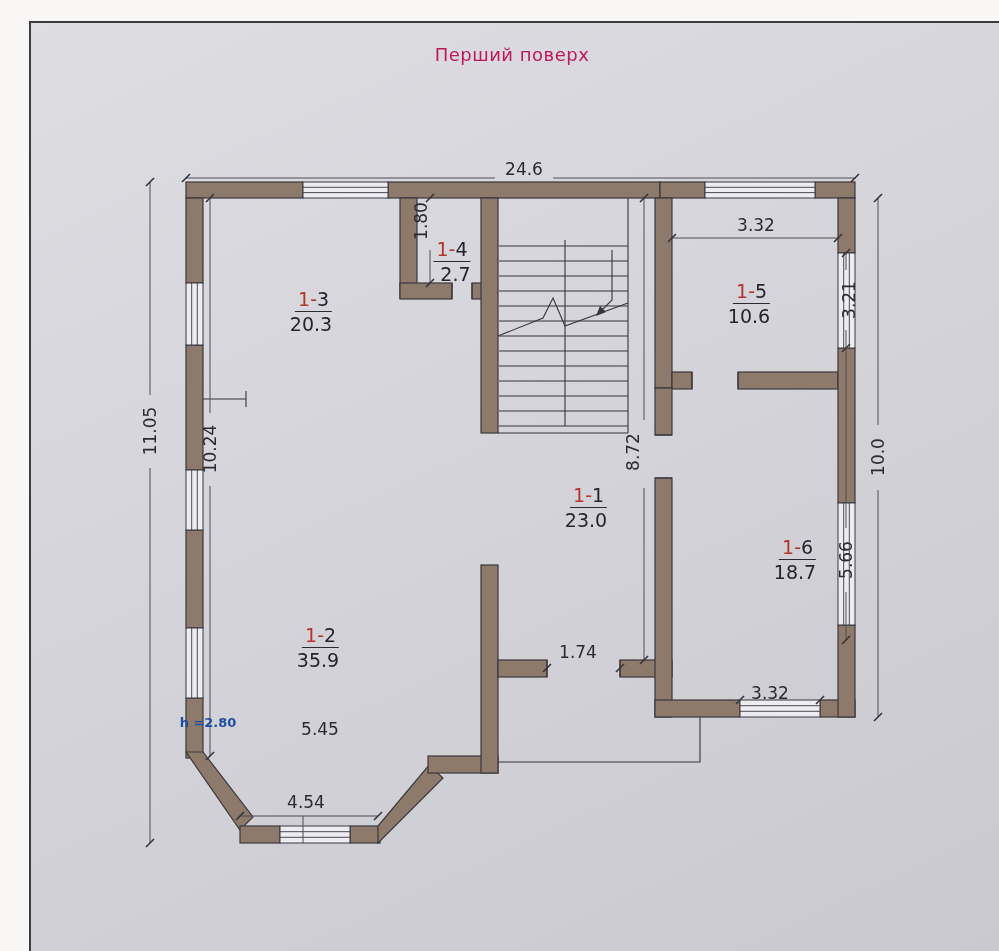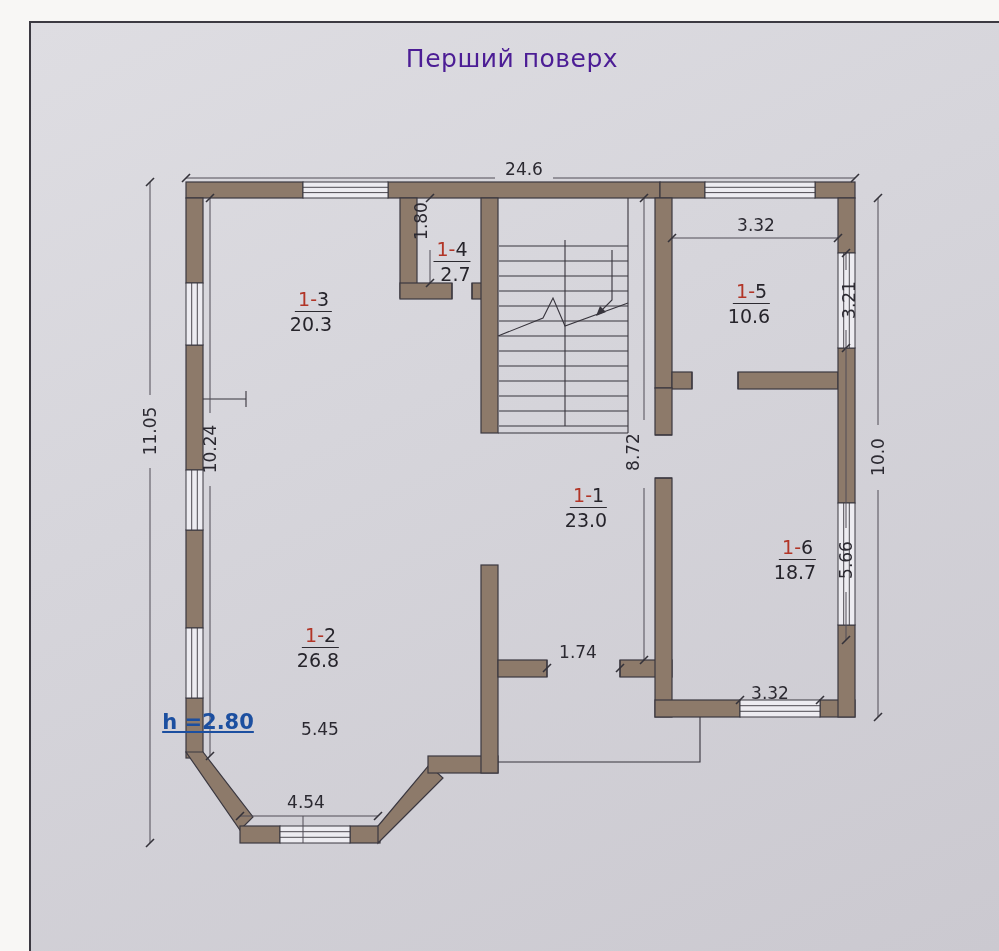--- a/index.html
+++ b/index.html
@@ -4,31 +4,31 @@
 <style>
   html,body{margin:0;padding:0;background:#f7f6f3;}
   .screen{position:relative;width:999px;height:951px;background:#f8f7f5;overflow:hidden;
           font-family:"DejaVu Sans",sans-serif;}
   .paper{position:absolute;left:29px;top:21px;width:970px;height:930px;
          background:linear-gradient(155deg,#dedde2 0%,#d6d5db 40%,#cbc9d0 100%);
          border-top:2px solid #3c3a42;border-left:2px solid #3c3a42;box-sizing:border-box;}
   svg.plan{position:absolute;left:0;top:0;width:999px;height:951px;}
   .labels{position:absolute;left:0;top:0;width:999px;height:951px;}
 
-  .title{position:absolute;transform:translateX(-50%);font-size:25px;color:#4c1d95;letter-spacing:.5px;}
+  .title{position:absolute;transform:translateX(-50%);font-size:18px;color:#be185d;letter-spacing:.5px;}
   .dim{position:absolute;font-size:17px;color:#2b2931;white-space:nowrap;
        transform:translate(-50%,-50%);}
   .dim.v{transform:translate(-50%,-50%) rotate(-90deg);}
   .room-label{position:absolute;transform:translateX(-50%);text-align:right;
               font-size:19px;color:#26242b;line-height:1.22;}
   .room-num{display:inline-block;border-bottom:1.7px solid #2c2a30;padding:0 3px;}
   .room-num .red{color:var(--red,#b23527);}
   .room-area{padding-top:1px;}
-  .hnote{position:absolute;transform:translate(-50%,-50%);font-size:21px;font-weight:bold;
-         color:var(--blue,#1c4fa0);text-decoration:underline;white-space:nowrap;}
+  .hnote{position:absolute;transform:translate(-50%,-50%);font-size:13px;font-weight:bold;
+         color:var(--blue,#1c4fa0);white-space:nowrap;}
 
   .wall{fill:var(--wall,#8d7a6a);stroke:#3b3840;stroke-width:1.2;}
   .win{fill:#edecf1;stroke:#3b3840;stroke-width:1;}
   .winl{stroke:#3b3840;stroke-width:.9;}
   .tl{stroke:#37343c;stroke-width:1.1;fill:none;}
   .dl{stroke:#504d56;stroke-width:1;fill:none;}
   .tick{stroke:#34323a;stroke-width:1.6;}
 </style>
 </head>
 <body>
@@ -230,21 +230,21 @@
     <div class="room-label" style="left:586px;top:484px">
       <div class="room-num"><span class="red">1-</span><span>1</span></div>
       <div class="room-area">23.0</div>
     </div>
     <div class="room-label" style="left:795px;top:536px">
       <div class="room-num"><span class="red">1-</span><span>6</span></div>
       <div class="room-area">18.7</div>
     </div>
     <div class="room-label" style="left:318px;top:624px">
       <div class="room-num"><span class="red">1-</span><span>2</span></div>
-      <div class="room-area">26.8</div>
+      <div class="room-area">35.9</div>
     </div>
 
     <div class="dim" style="left:524px;top:169px">24.6</div>
     <div class="dim v" style="left:421px;top:221px">1.80</div>
     <div class="dim" style="left:756px;top:225px">3.32</div>
     <div class="dim v" style="left:849px;top:300px">3.21</div>
     <div class="dim v" style="left:150px;top:431px">11.05</div>
     <div class="dim v" style="left:210px;top:449px">10.24</div>
     <div class="dim v" style="left:633px;top:452px">8.72</div>
     <div class="dim v" style="left:878px;top:457px">10.0</div>

